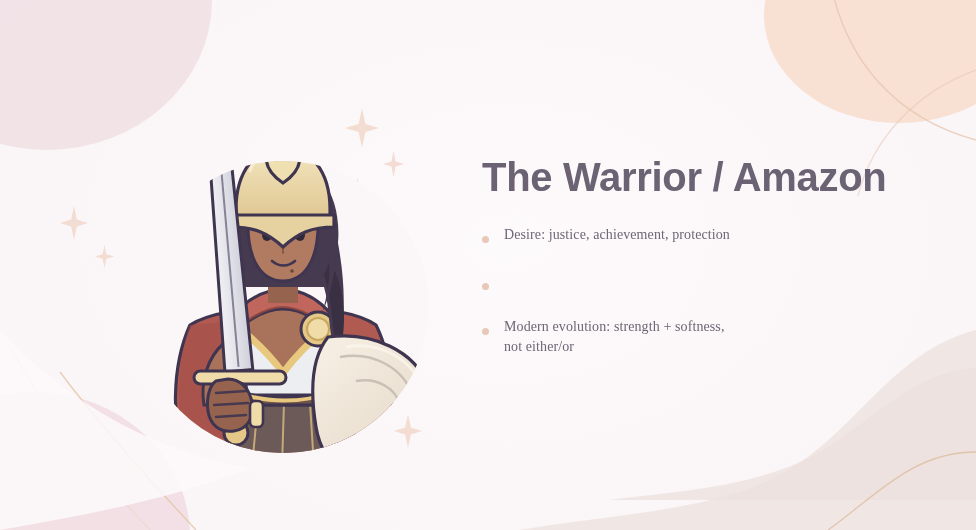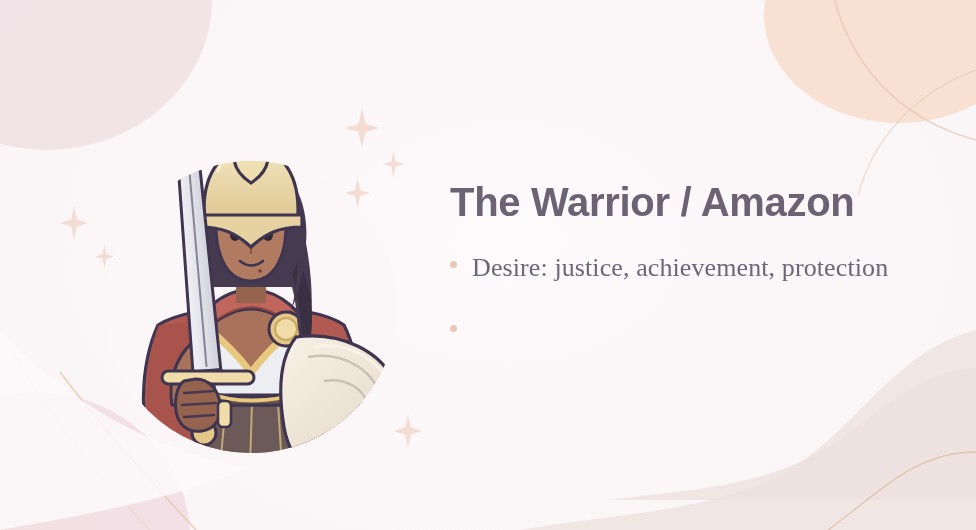--- a/index.html
+++ b/index.html
@@ -58,20 +58,21 @@
     background: #f7ddcd;
     opacity: 0.88;
   }
 
   
   .stage {
     position: absolute;
     inset: 0;
     display: flex;
     align-items: center;
+    padding-left: 32px;
   }
   .illus-col {
     position: relative;
     width: 430px;
     height: 530px;
     flex: none;
   }
   .text-col {
     position: relative;
     flex: 1;
@@ -108,21 +109,21 @@
     width: 7px;
     height: 7px;
     border-radius: 50%;
     background: #e8c8b6;
     margin-top: 11px;
     margin-right: 15px;
     margin-left: 20px;
   }
   .bullet-text {
     font-family: "Liberation Serif", serif;
-    font-size: 26px;
+    font-size: 14px;
     color: #6e6576;
     line-height: 1.42;
     letter-spacing: 0.1px;
     white-space: pre-line;
   }
 
   
   .illus-wrap {
     position: absolute;
     left: 100px;
@@ -309,17 +310,22 @@
     <div class="text-col">
       <h1 class="title">The Warrior / Amazon</h1>
       <ul class="bullets">
         <li class="bullet">
           <span class="bullet-dot"></span>
           <span class="bullet-text">Desire: justice, achievement, protection</span>
         </li>
         <li class="bullet">
           <span class="bullet-dot"></span>
         </li>
+        <li class="bullet">
+          <span class="bullet-dot"></span>
+          <span class="bullet-text">Modern evolution: strength + softness,
+not either/or</span>
+        </li>
       </ul>
     </div>
 
   </div>
 </div>
 
 </body></html>

